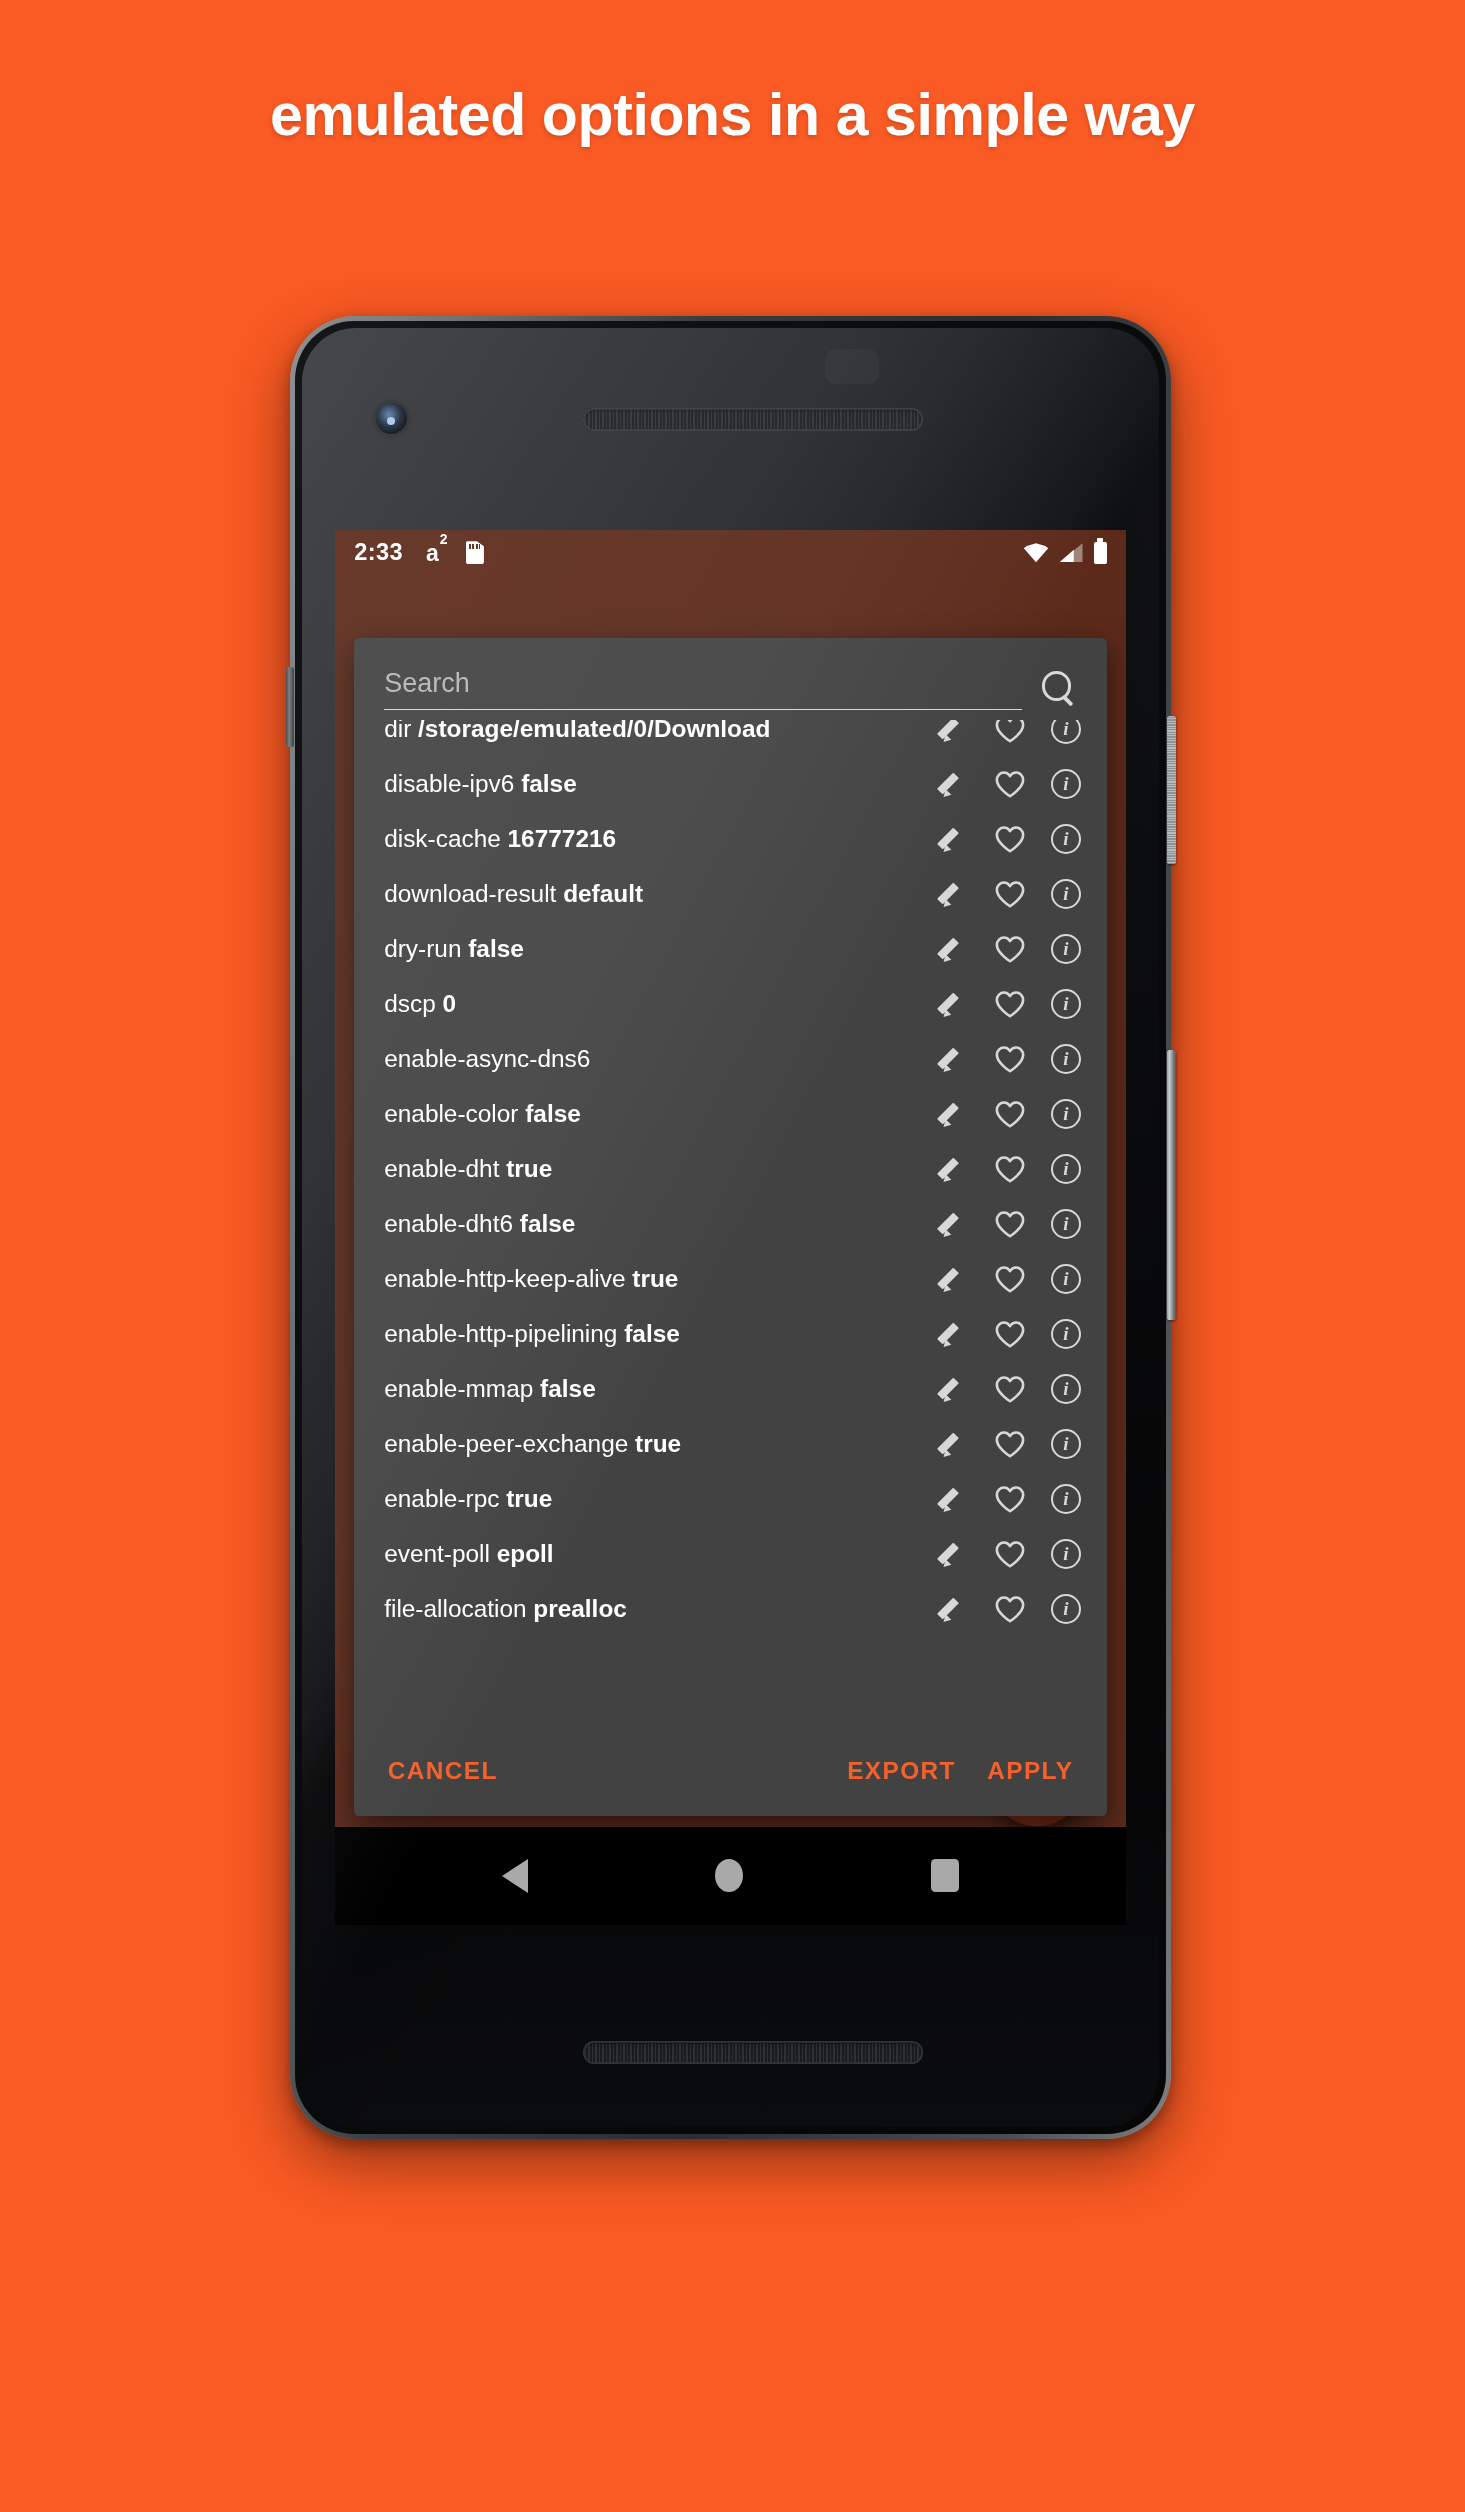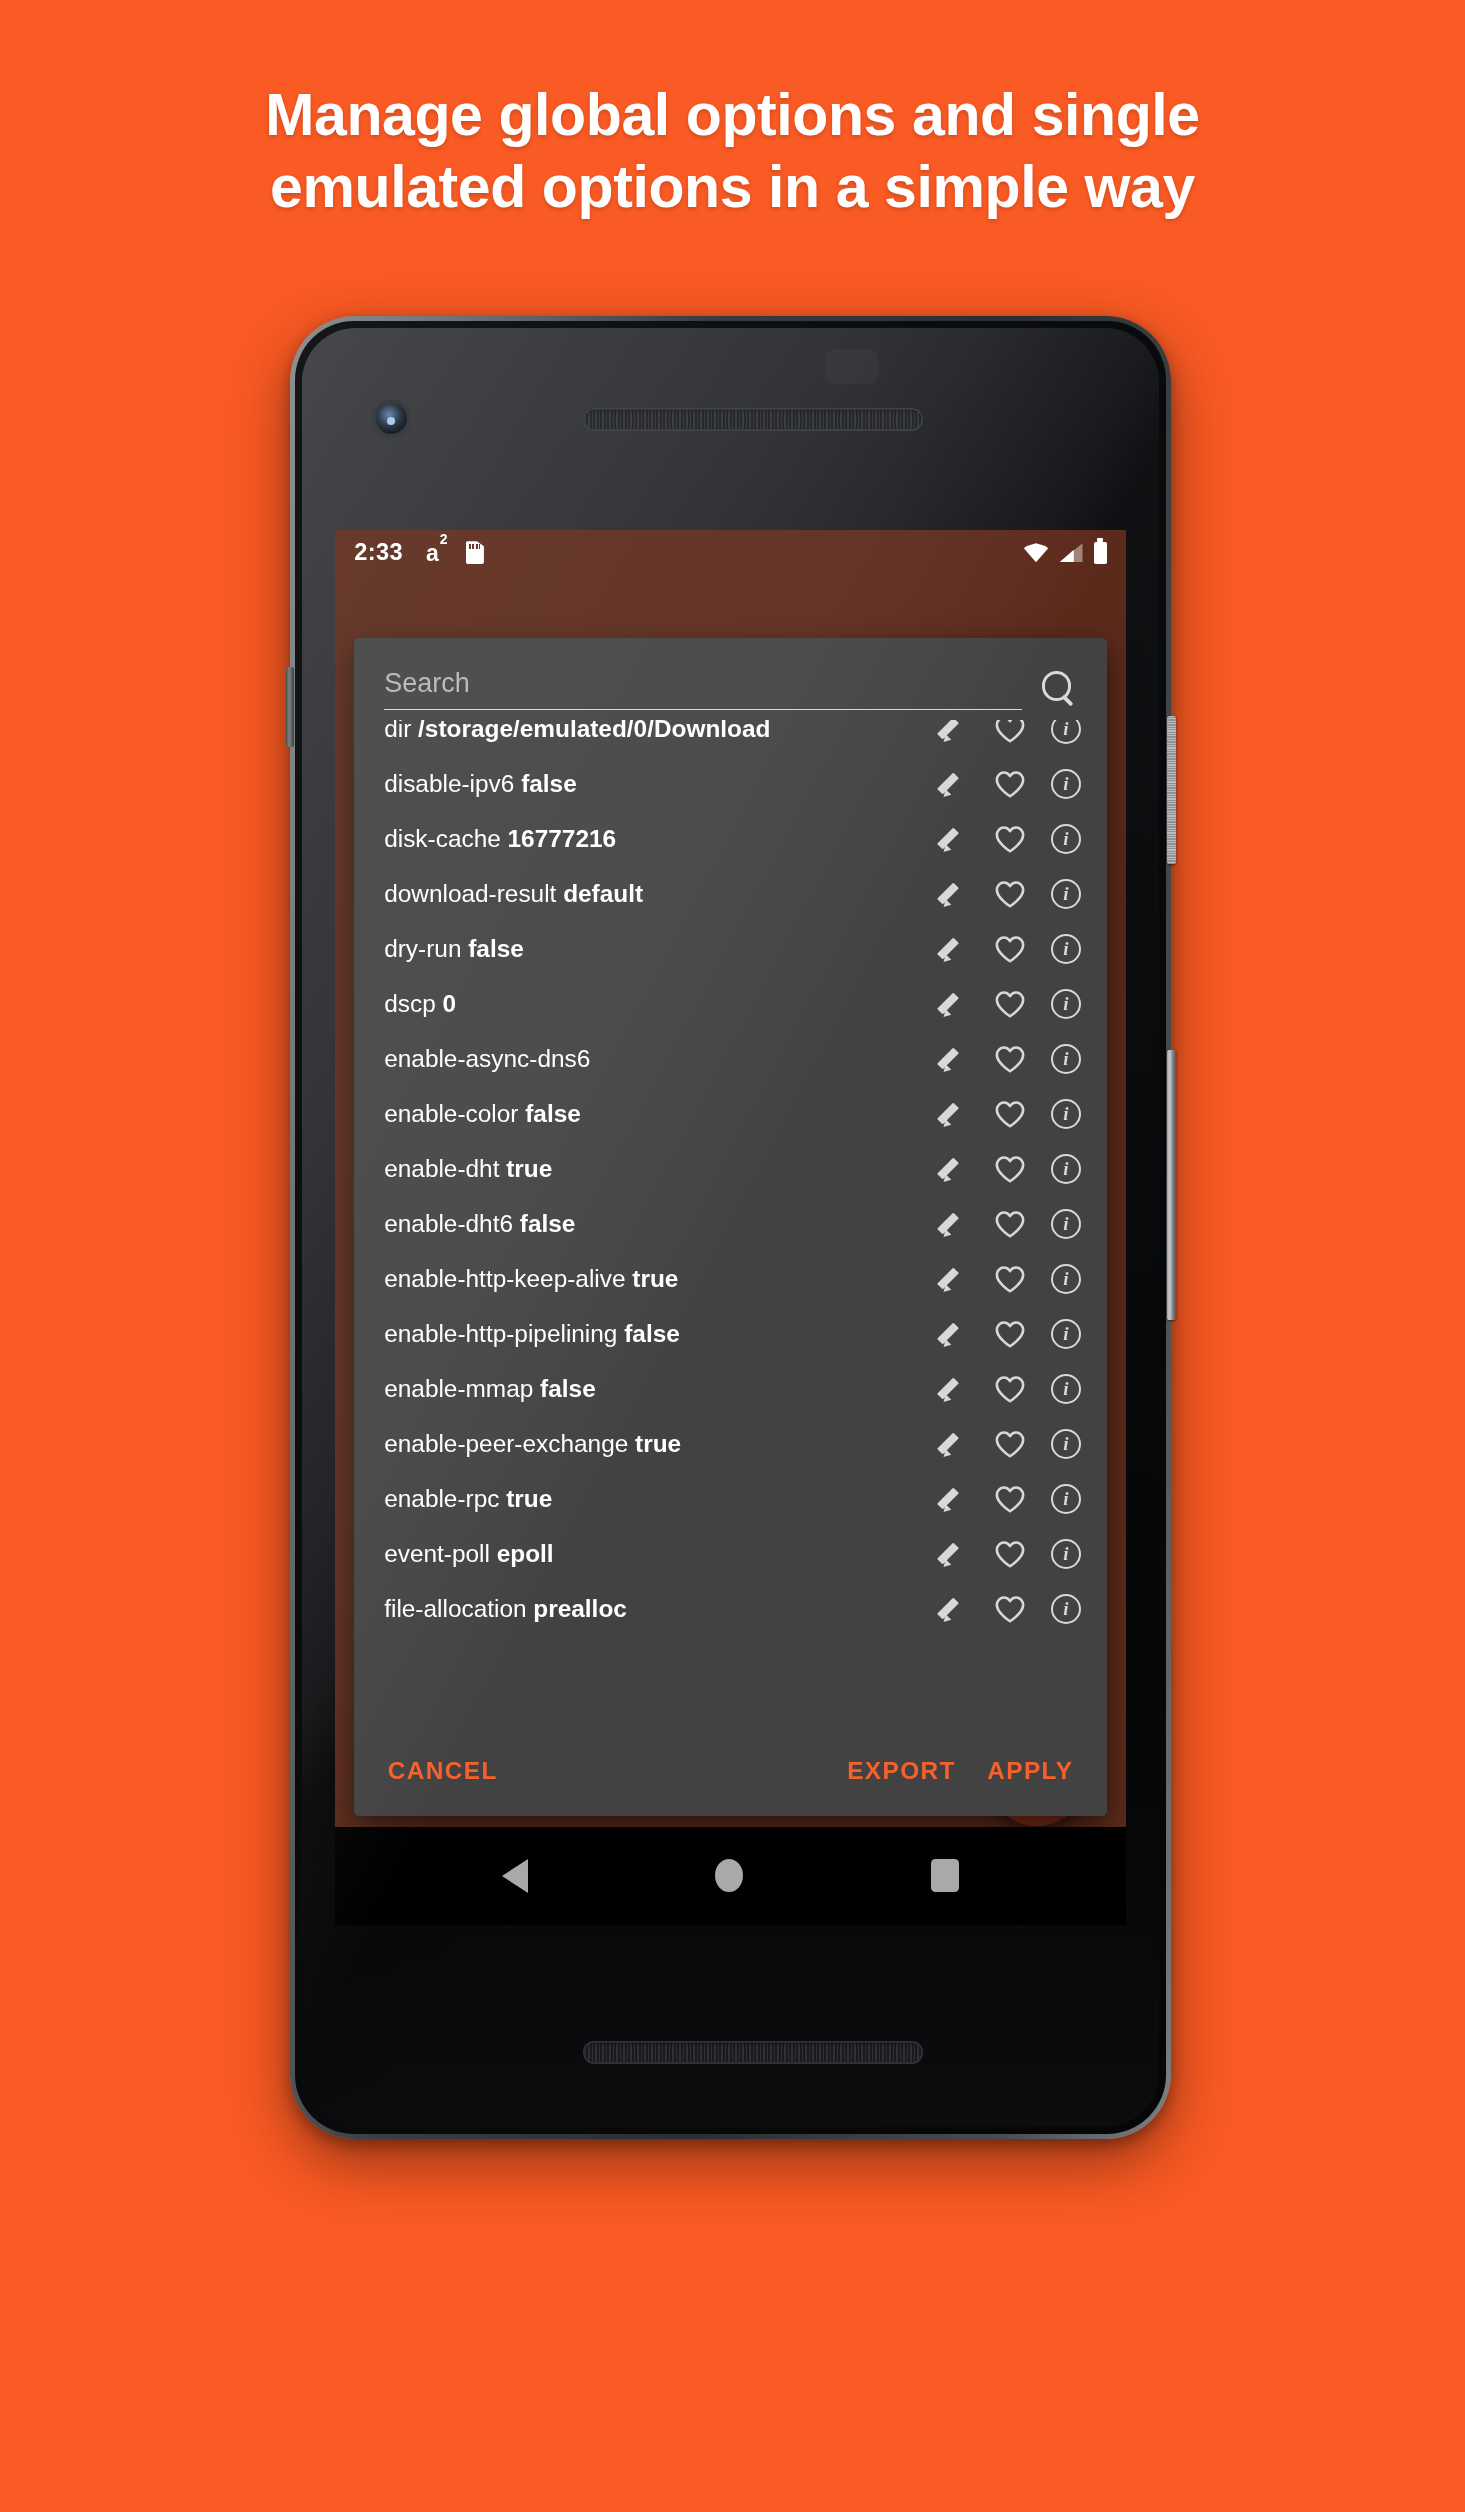--- a/index.html
+++ b/index.html
@@ -304,21 +304,20 @@
     letter-spacing:1.4px;
     padding:8.7px 3.5px;
   }
   .spacer{ flex:1; }
   .gap{ width:24.4px; }
 </style>
 </head>
 <body>
 
 <div class="headline">
-  <span class="ln">Manage global options and single</span>
   <span class="ln">emulated options in a simple way</span>
 </div>
 
 <div class="phone">
   <div class="frame"></div>
   <div class="frame-inner"></div>
 
   <div class="btn-power"></div>
   <div class="btn-volume"></div>
   <div class="btn-left"></div>

